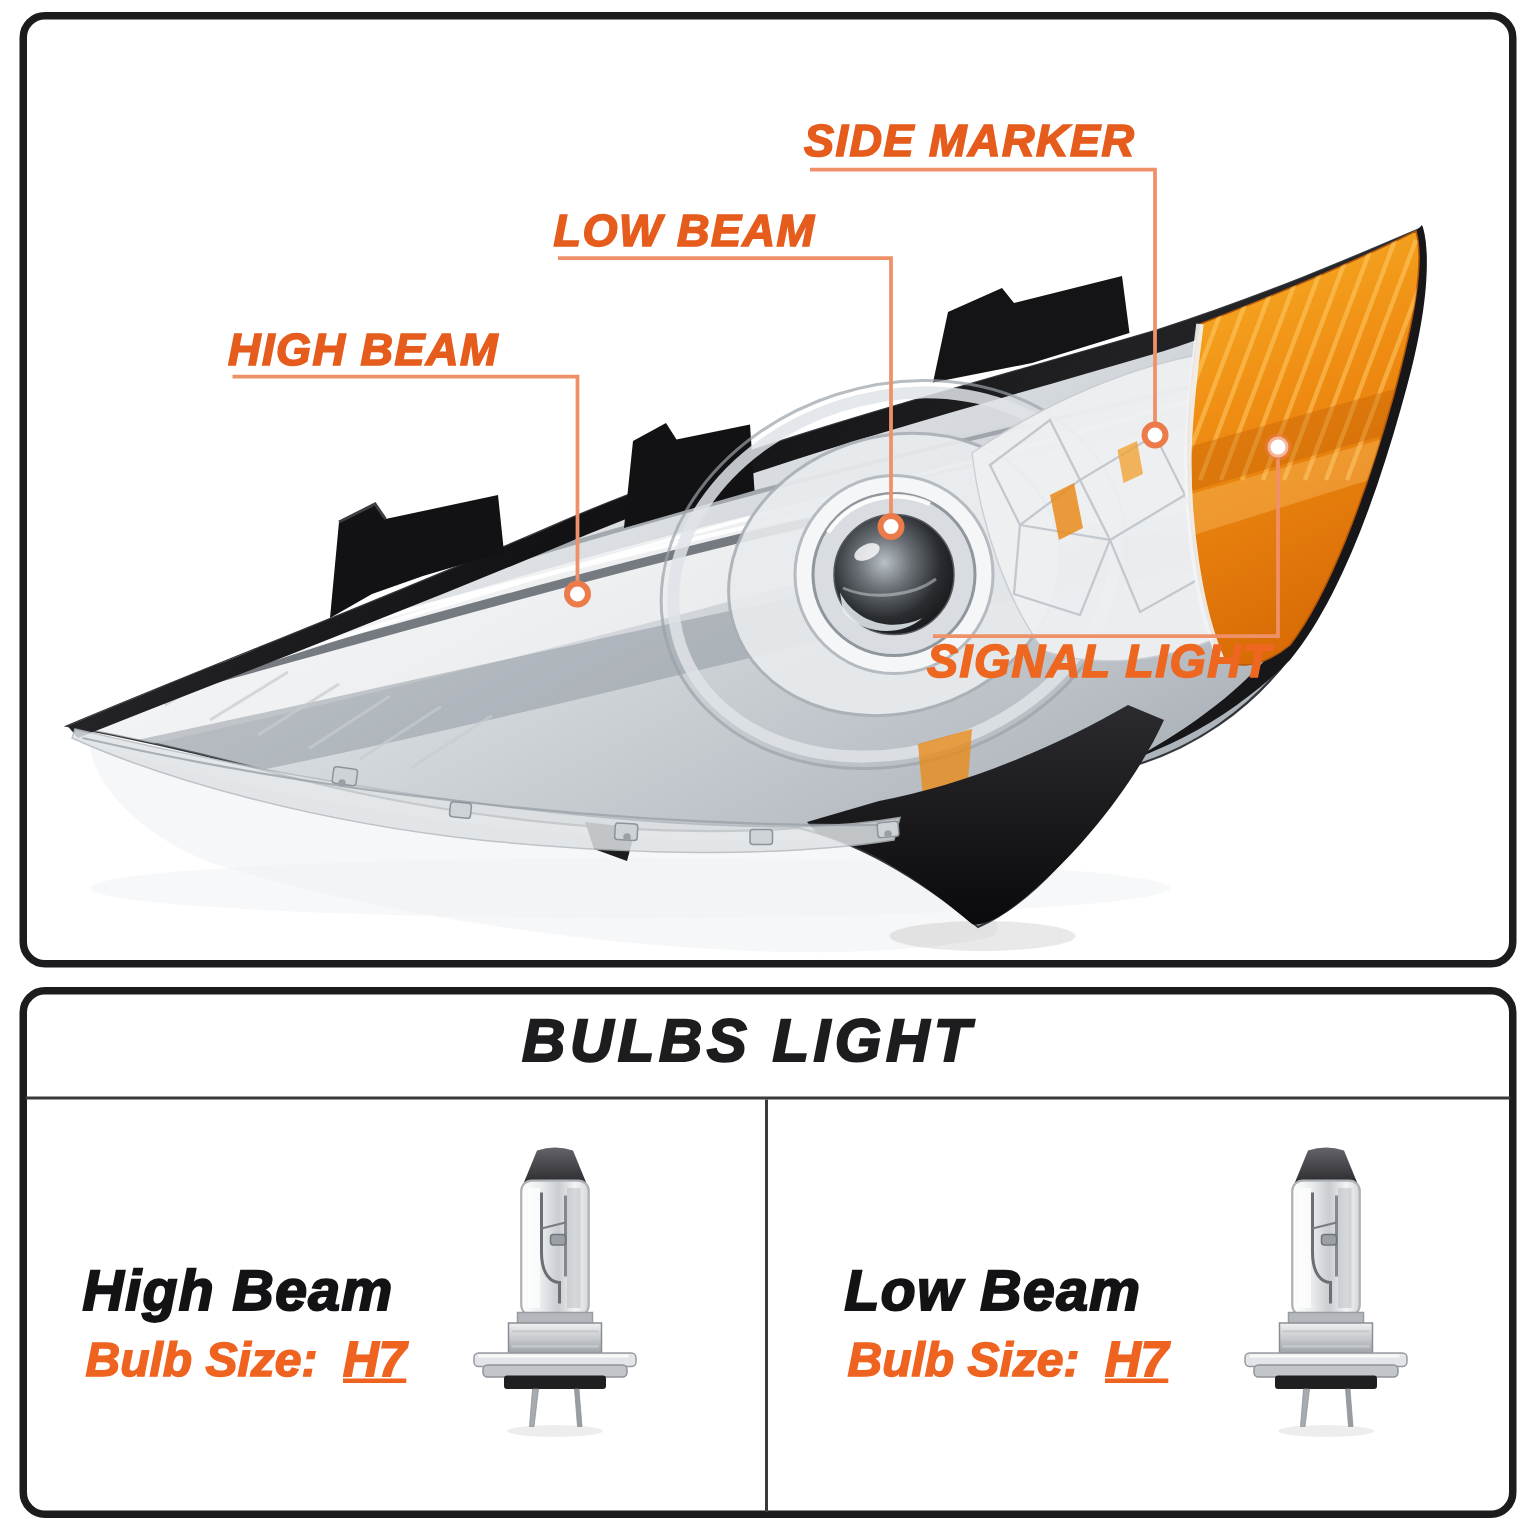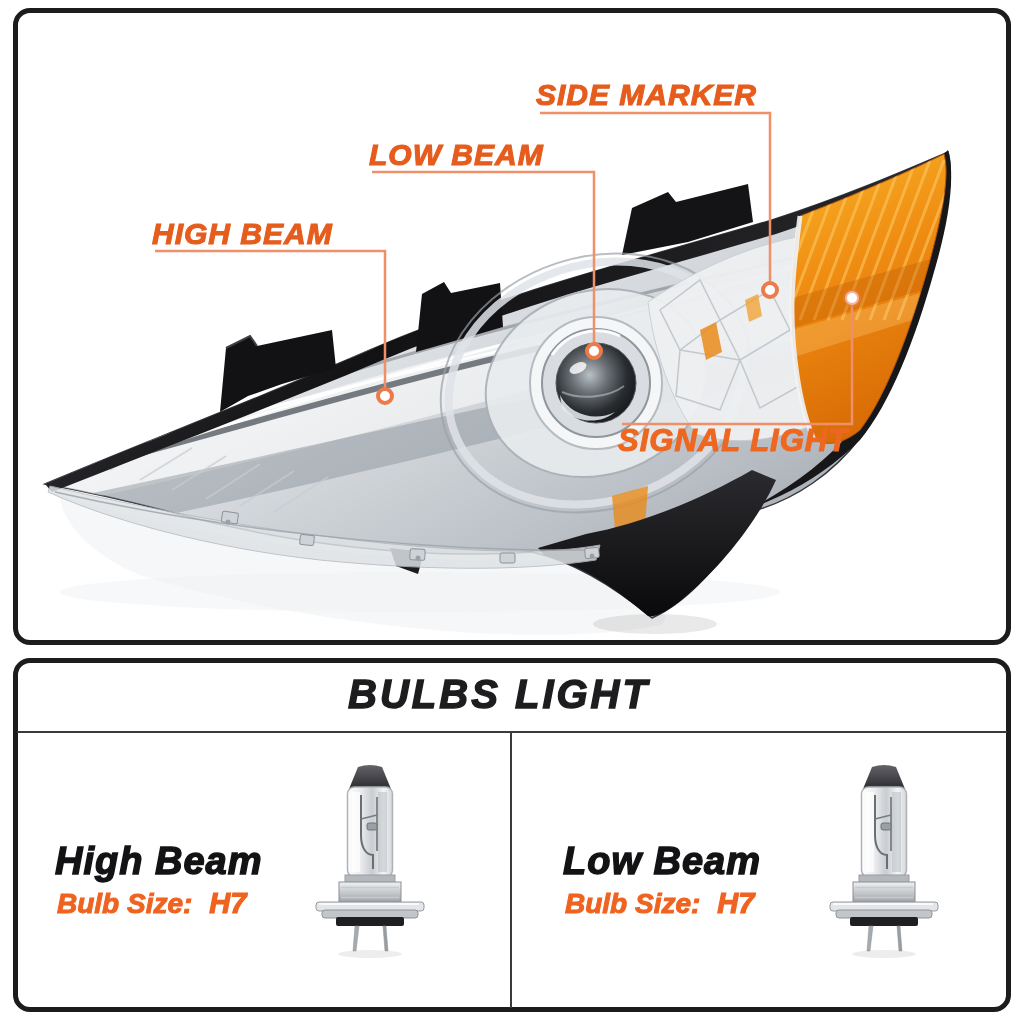--- a/index.html
+++ b/index.html
@@ -36,22 +36,22 @@
     letter-spacing:1px;-webkit-text-stroke:1.4px #131315;line-height:1;white-space:nowrap;
   }
   .col-name-high{left:55px;top:842px;}
   .col-name-low{left:563px;top:842px;}
   .size-row{
     position:absolute;display:flex;align-items:baseline;gap:17px;white-space:nowrap;
     font-style:italic;font-weight:bold;color:#ef6320;line-height:1;
   }
   .size-row-high{left:57px;top:889px;}
   .size-row-low{left:565px;top:889px;}
-  .size-label{font-size:28px;-webkit-text-stroke:1px #ef6320;}
-  .size-value{font-size:29px;-webkit-text-stroke:1.2px #ef6320;}
+  .size-label{font-size:32px;-webkit-text-stroke:1px #ef6320;}
+  .size-value{font-size:33px;text-decoration:underline;-webkit-text-stroke:1.2px #ef6320;}
 </style>
 </head>
 <body>
 
 <div class="canvas">
 
   <div class="panel panel-top"></div>
   <div class="panel panel-bottom"></div>
 
   <svg class="scene" viewBox="0 0 1024 1024" aria-hidden="true">

